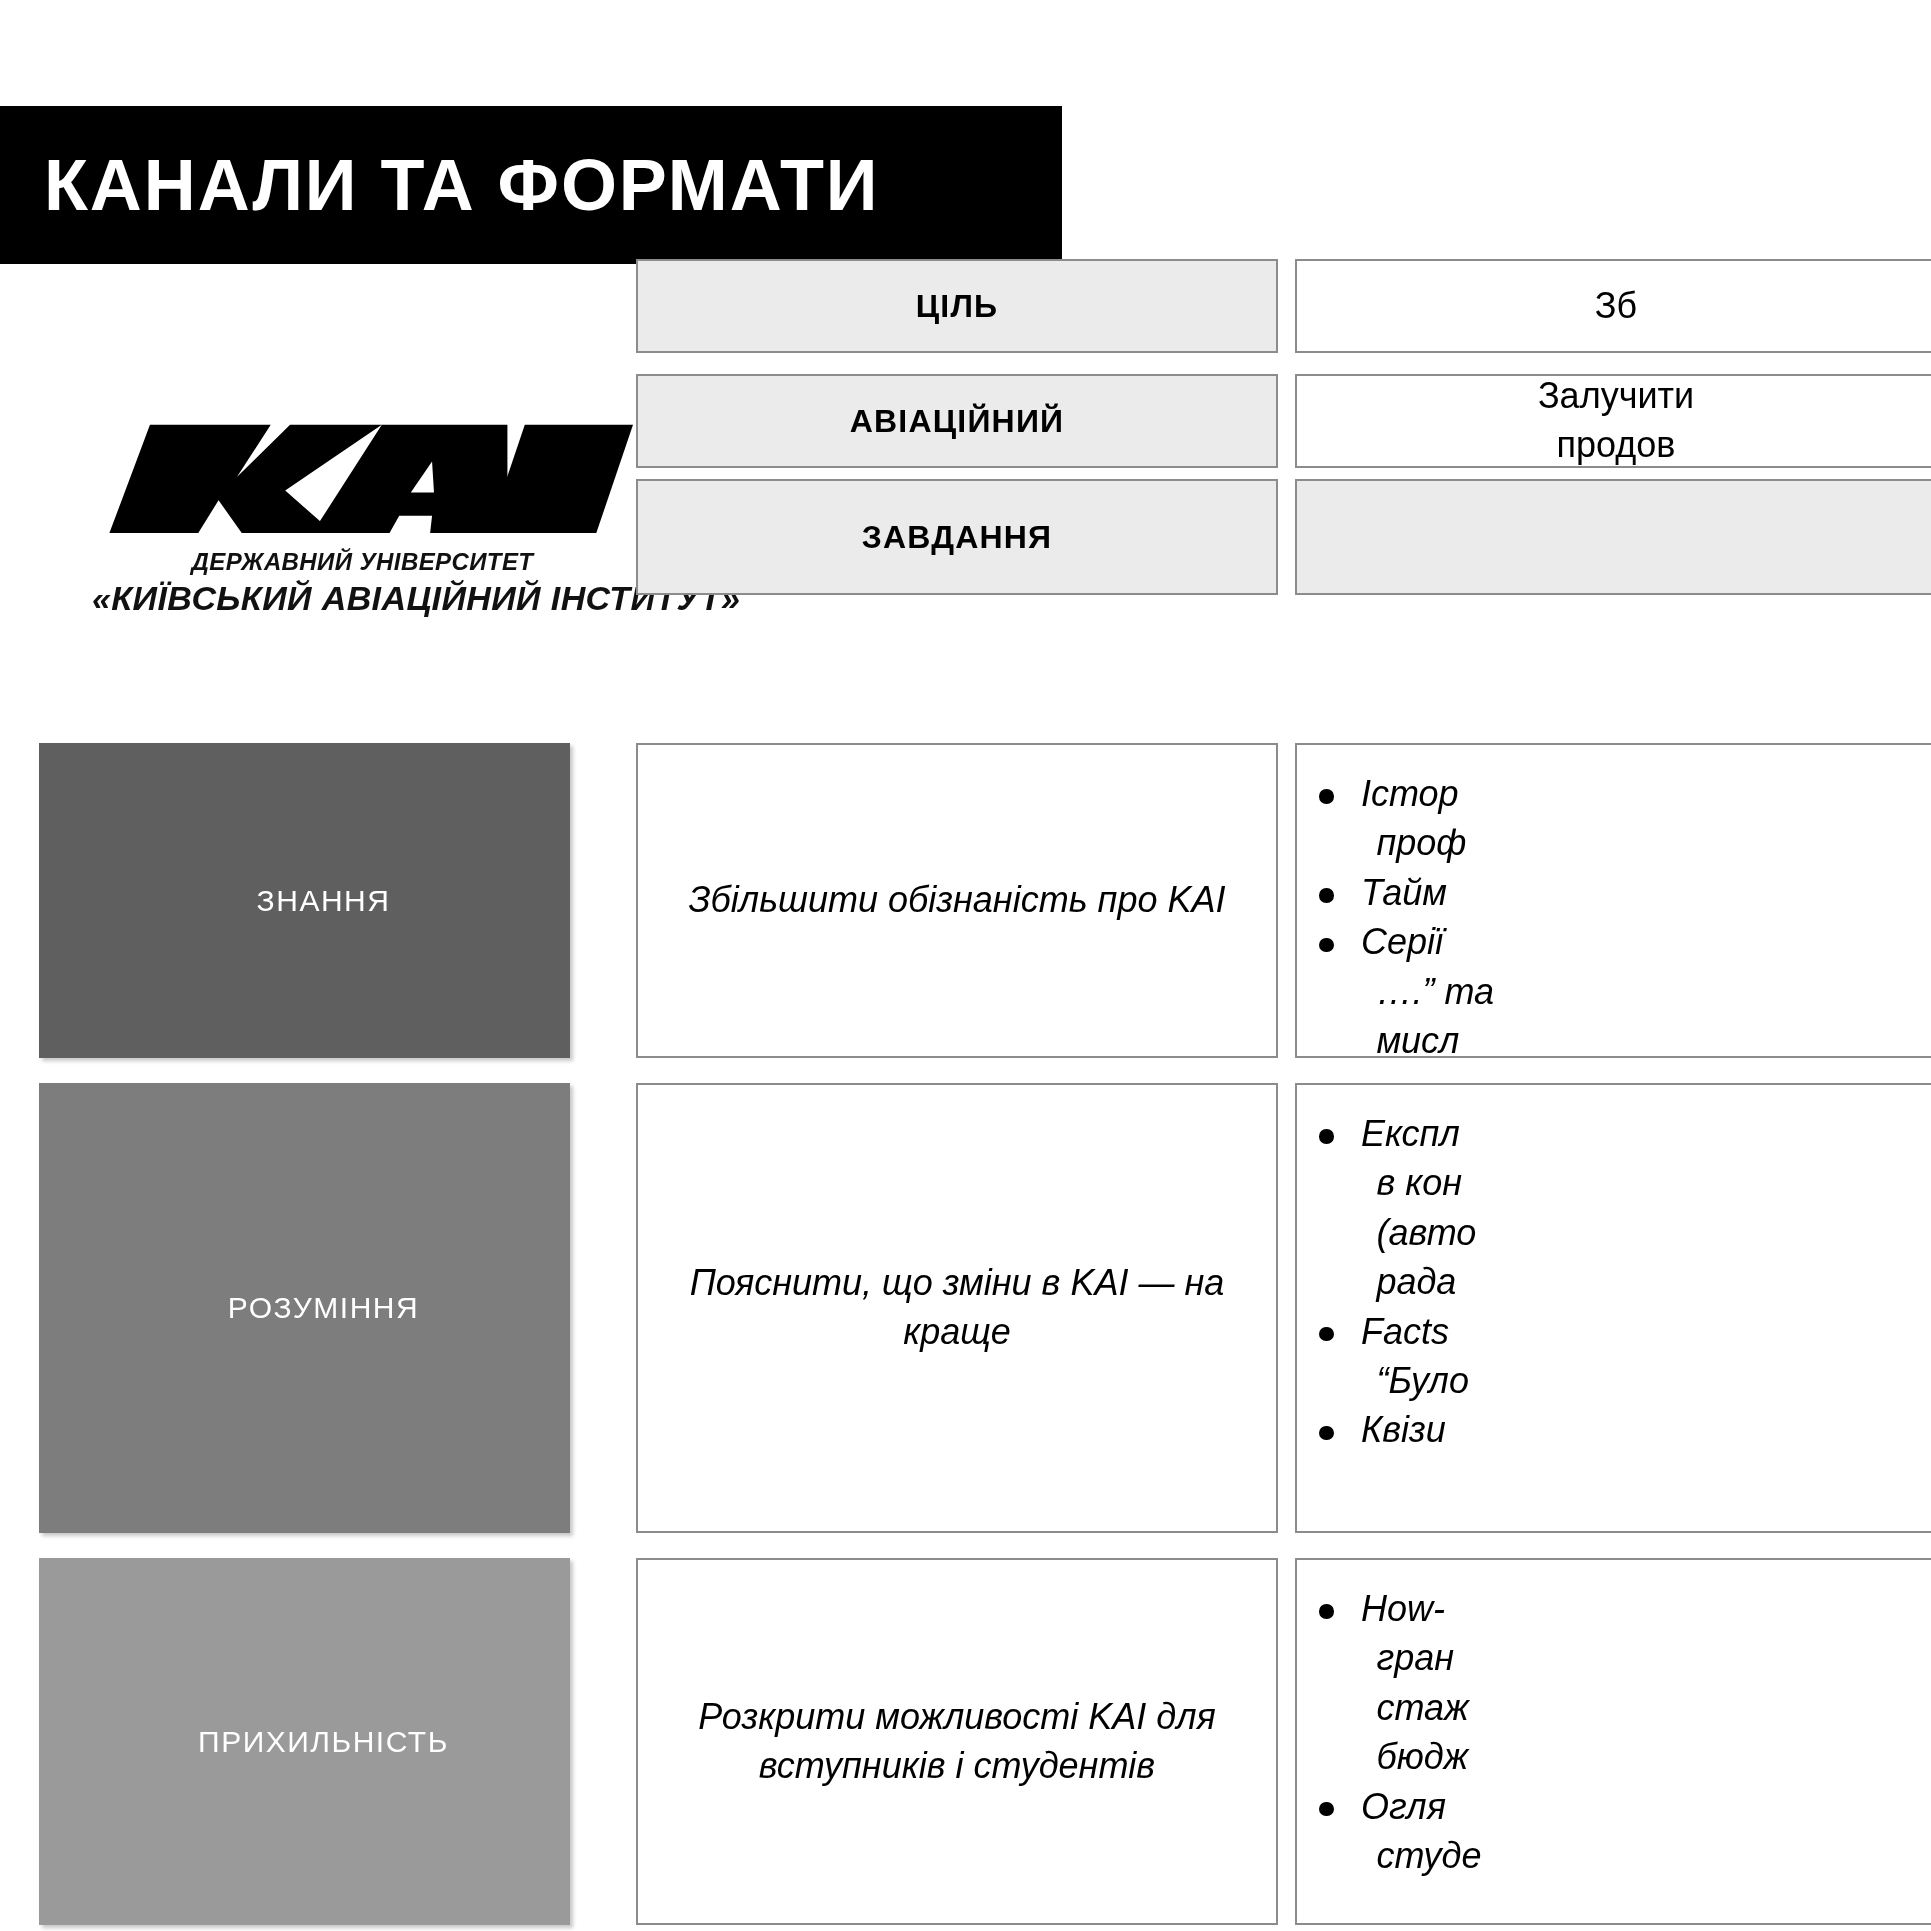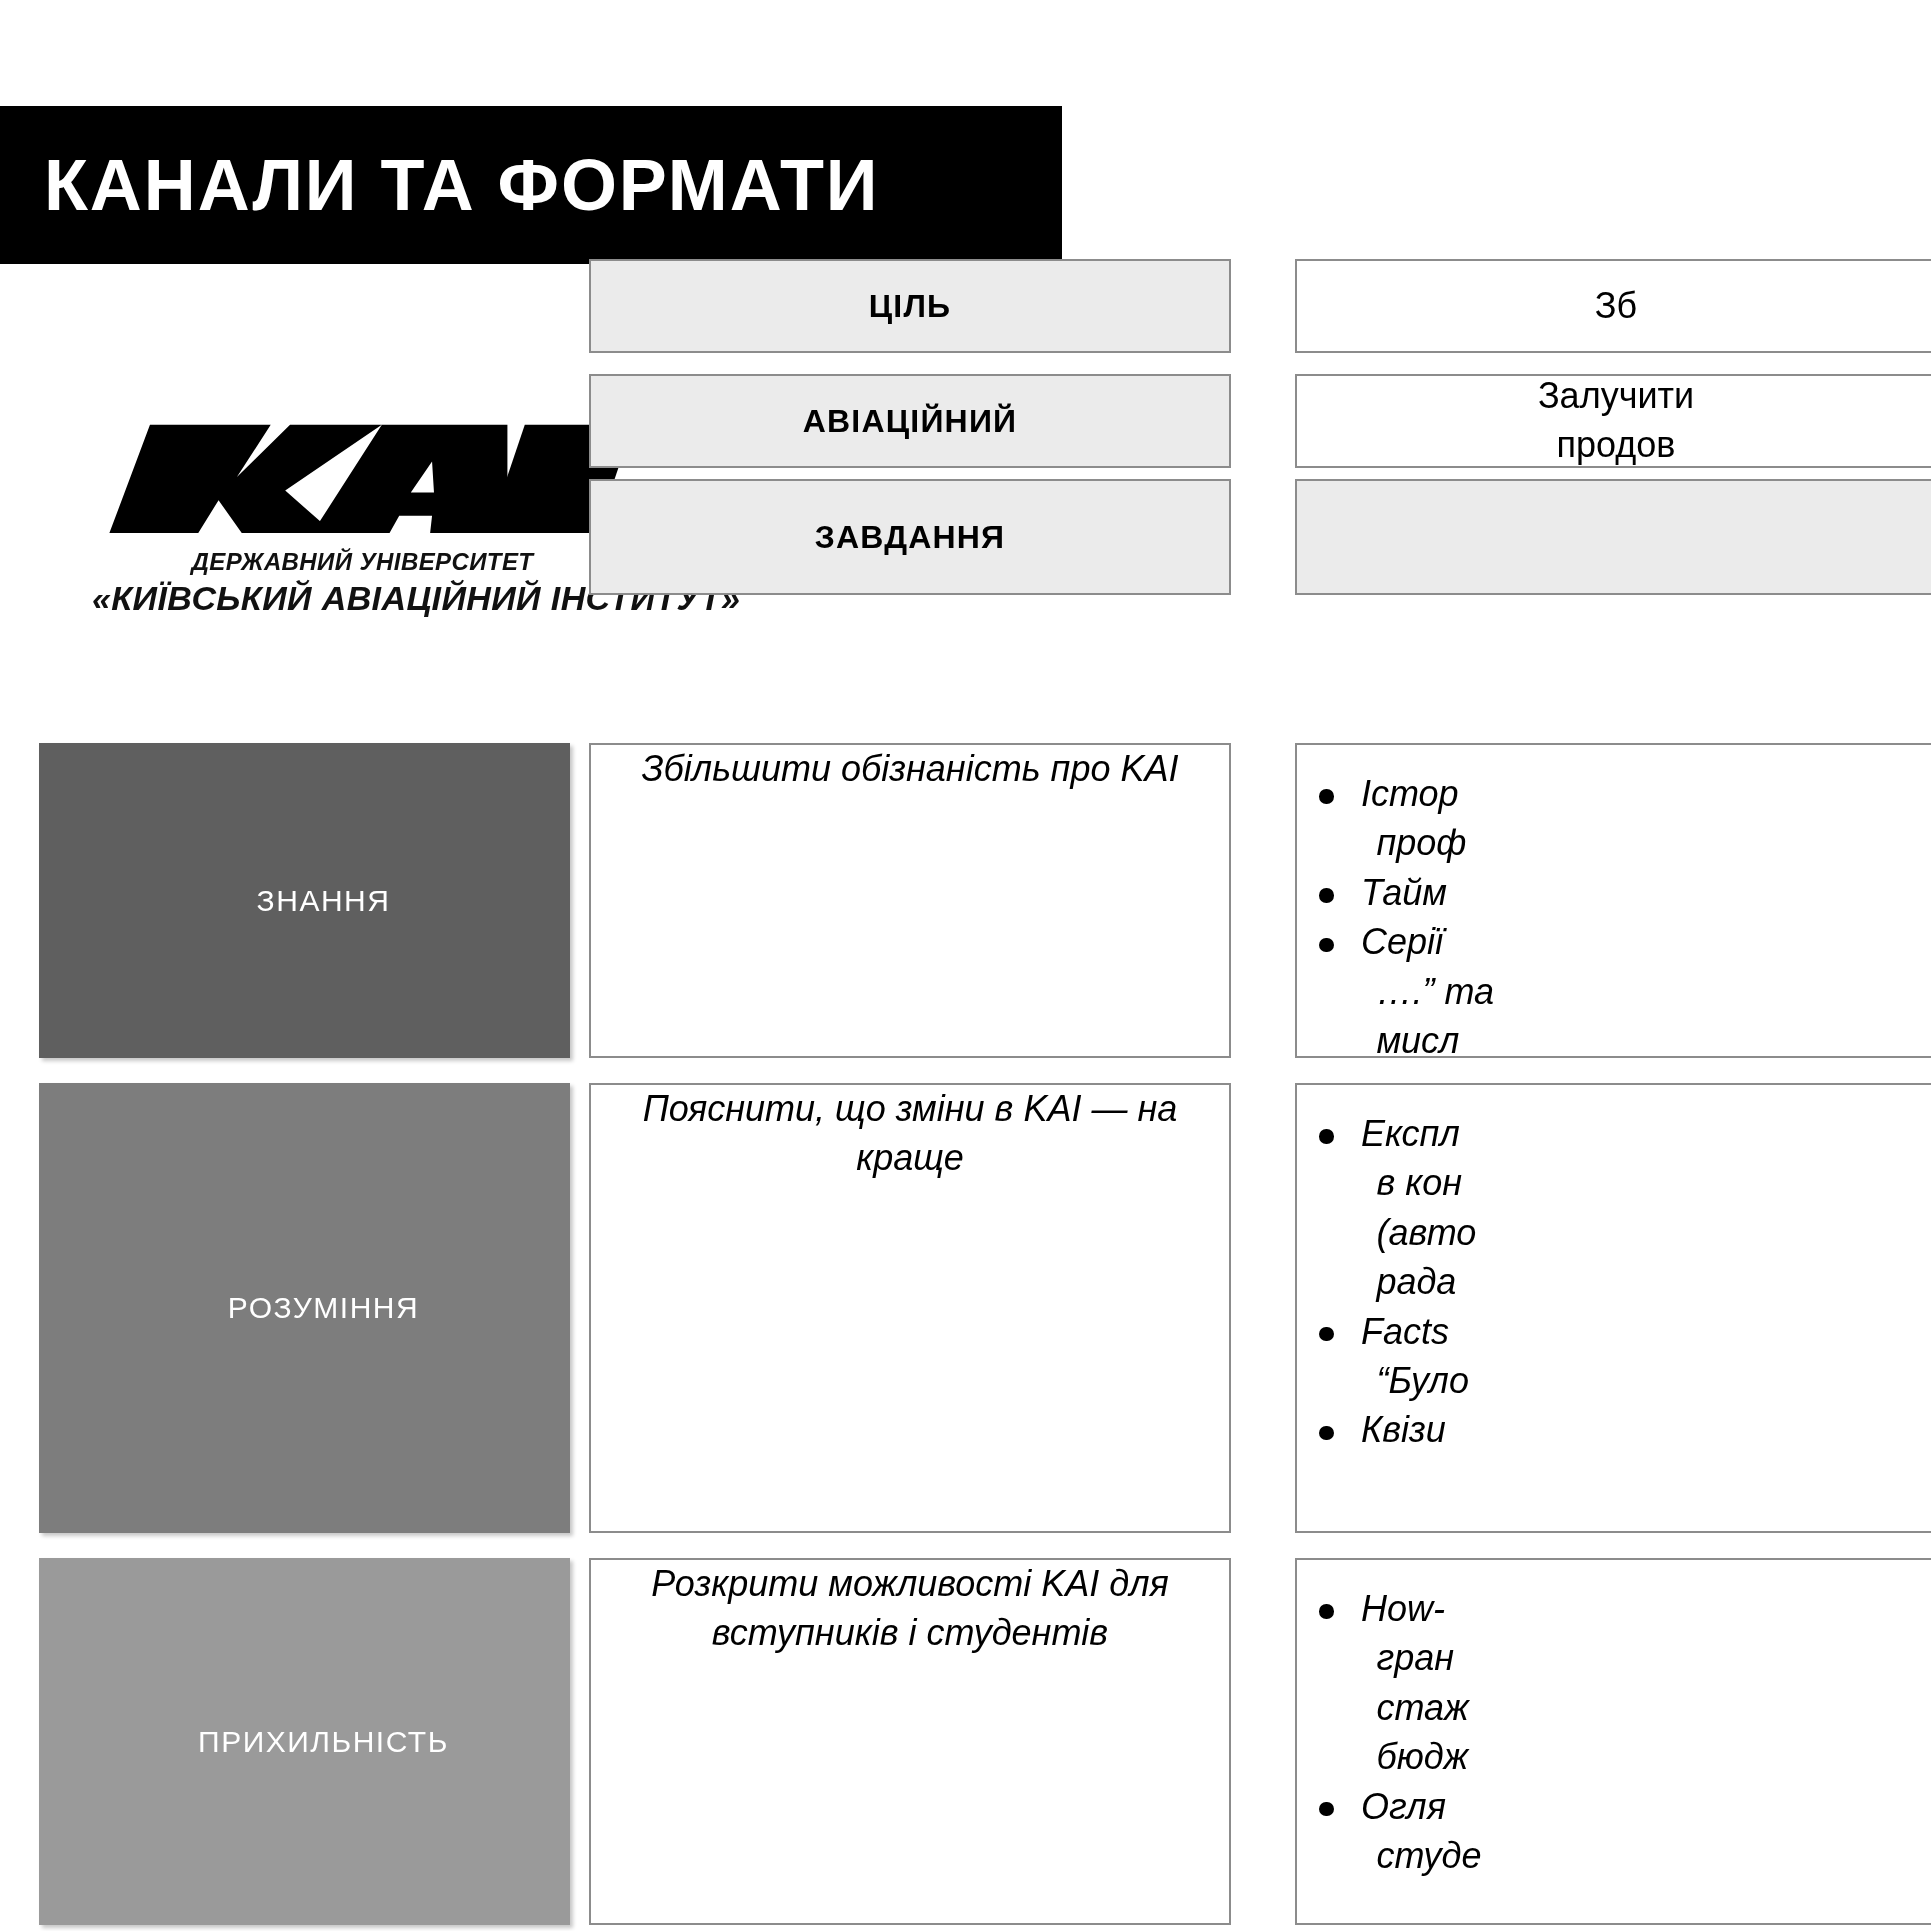--- a/index.html
+++ b/index.html
@@ -94,21 +94,21 @@
   }
   .hdr-white-text {
     font-size: 36px;
     color: #000000;
     line-height: 1.35;
     padding: 0 25px;
     width: 100%;
   }
 
   
-  .col2 { left: 589px;  width: 642px; }
+  .col2 { left: 636px;  width: 642px; }
   .col3 { left: 1295px; width: 642px; }
 
   .rowh1 { top: 259px; height: 94px; }
   .rowh2 { top: 374px; height: 94px; }
   .rowh3 { top: 479px; height: 116px; }
 
   
   .stage-box {
     position: absolute;
     left: 39px;
@@ -128,21 +128,21 @@
 
   
   .cell-box {
     position: absolute;
     border: 2.9px solid #8c8c8c;
     background: #ffffff;
     overflow: hidden;
   }
   .goal-cell {
     display: flex;
-    align-items: flex-start;
+    align-items: center;
     justify-content: center;
     text-align: center;
   }
   .goal-text {
     font-size: 36px;
     font-style: italic;
     color: #000000;
     line-height: 1.35;
     padding: 0 23px;
   }

